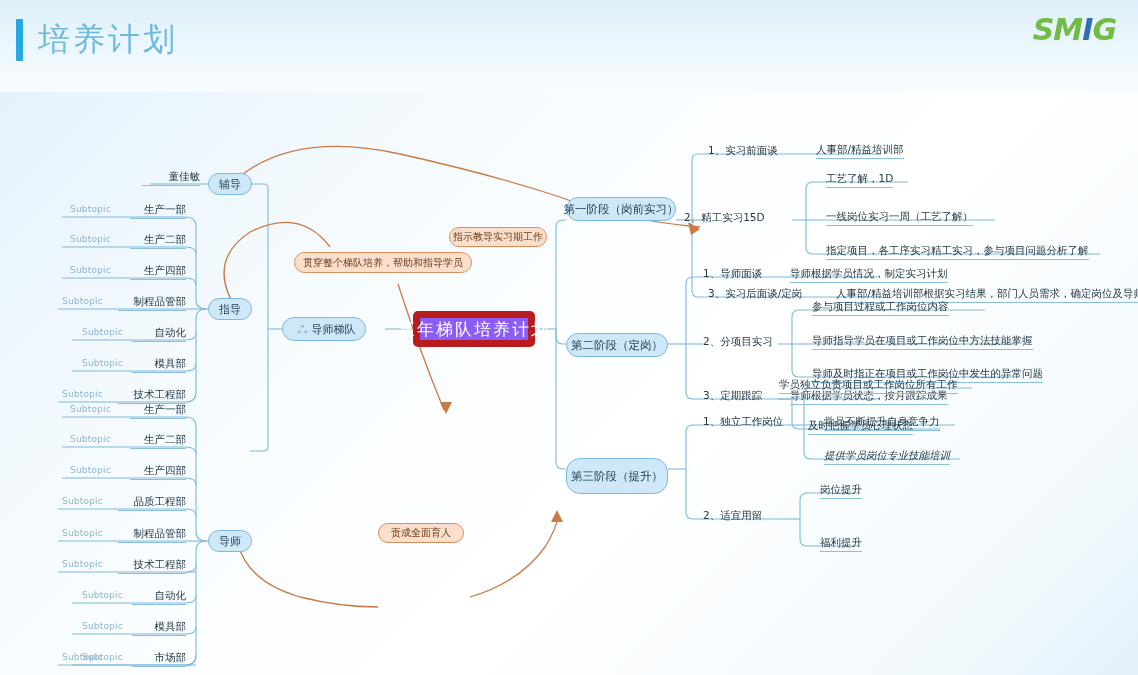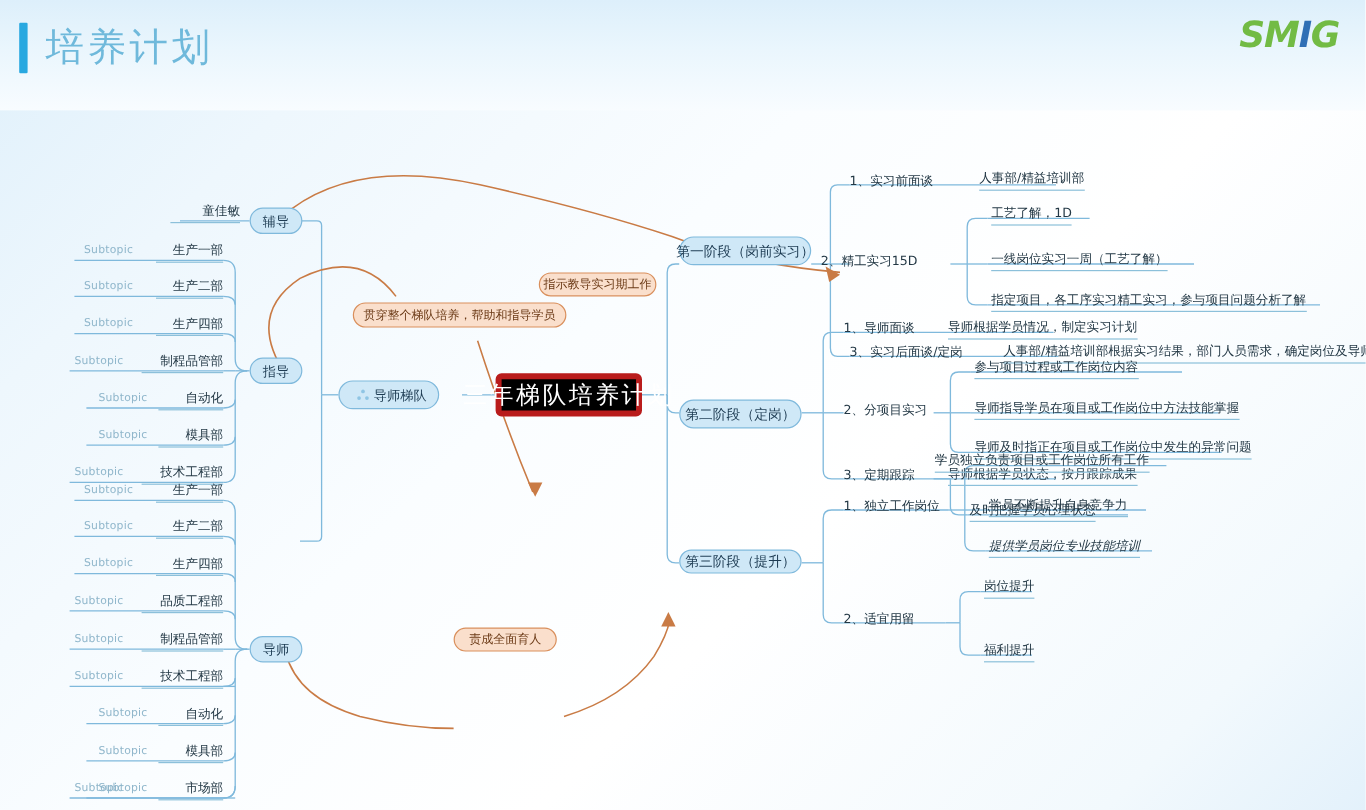--- a/index.html
+++ b/index.html
@@ -44,22 +44,22 @@
   .pill {
     position: absolute;
     background: #cfe8f7;
     border: 1px solid #7fb9dc;
     border-radius: 13px;
     color: #1d3b52;
     display: flex; align-items: center; justify-content: center;
     font-size: 11px; white-space: nowrap;
   }
   .pill.big {
-    background: #000000; border: 5px solid #b91c1c; border-radius: 5px;
-    color: #ffffff; font-size: 20px; letter-spacing: 2px;
+    background: #8b5cf6; border: 7px solid #b91c1c; border-radius: 5px;
+    color: #ffffff; font-size: 17px; letter-spacing: 2px;
   }
   .pill.stage { font-size: 11.5px; border-radius: 14px; }
   .pill.team { gap: 4px; padding-left: 4px; }
 
   .callout {
     position: absolute;
     background: #fadfcc;
     border: 1px solid #d98f5c;
     border-radius: 11px;
     color: #6b3a16;
@@ -277,21 +277,21 @@
 <div class="leaf ul" style="left:132px; top:497px; width:54px; text-align:right;">自动化</div>
 <div class="sub" style="left:82px; top:529px;">Subtopic</div>
 <div class="leaf ul" style="left:132px; top:528px; width:54px; text-align:right;">模具部</div>
 <div class="sub" style="left:82px; top:560px;">Subtopic</div>
 <div class="leaf ul" style="left:132px; top:559px; width:54px; text-align:right;">市场部</div>
 <div class="sub" style="left:62px; top:560px;">Subtopic</div>
 <div class="leaf ul" style="left:118px; top:559px; width:68px; text-align:right; opacity:0;"></div>
 
 <div class="pill stage" style="left:566px; top:105px; width:110px; height:24px;">第一阶段（岗前实习）</div>
 <div class="pill stage" style="left:566px; top:241px; width:102px; height:24px;">第二阶段（定岗）</div>
-<div class="pill stage" style="left:566px; top:366px; width:102px; height:20px;">第三阶段（提升）</div>
+<div class="pill stage" style="left:566px; top:366px; width:102px; height:36px;">第三阶段（提升）</div>
 
 <div class="num" style="left:708px; top:52px;">1、实习前面谈</div>
 <div class="leaf ul" style="left:816px; top:51px;">人事部/精益培训部</div>
 
 <div class="num" style="left:684px; top:119px;">2、精工实习15D</div>
 <div class="leaf ul" style="left:826px; top:80px;">工艺了解，1D</div>
 <div class="leaf ul" style="left:826px; top:118px;">一线岗位实习一周（工艺了解）</div>
 <div class="leaf ul" style="left:826px; top:152px;">指定项目，各工序实习精工实习，参与项目问题分析了解</div>
 
 <div class="num" style="left:708px; top:195px;">3、实习后面谈/定岗</div>

